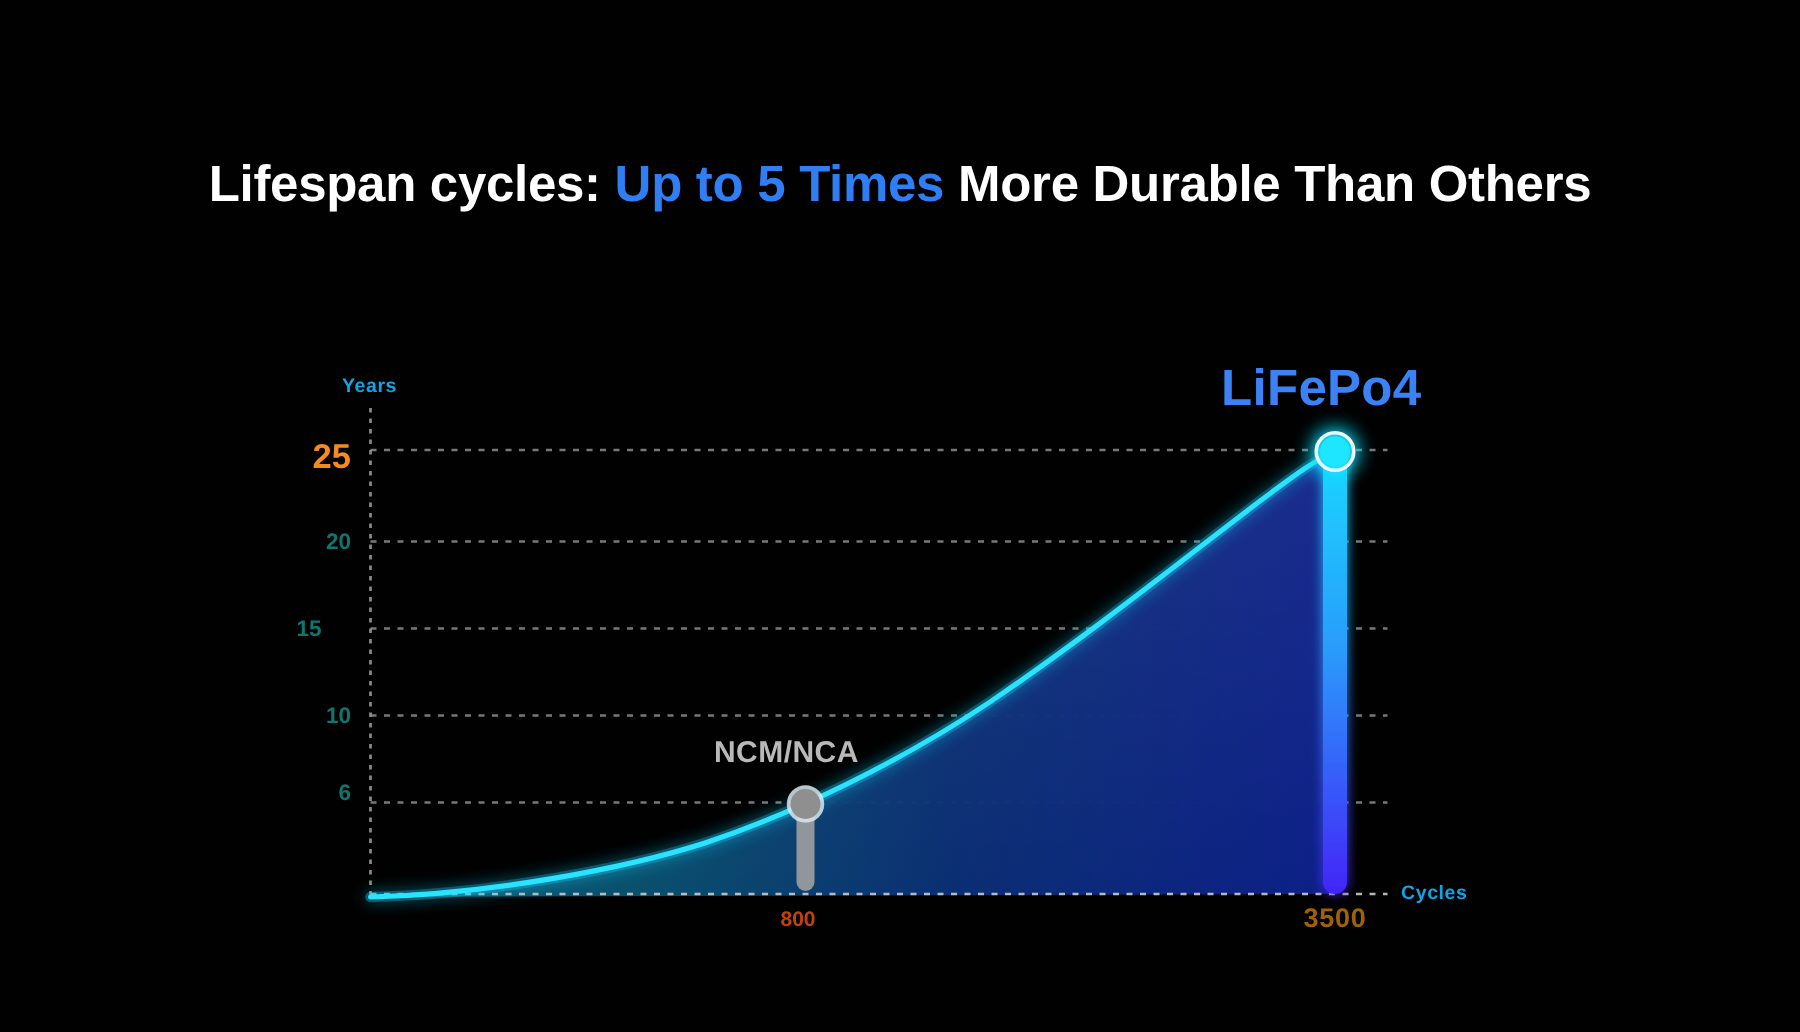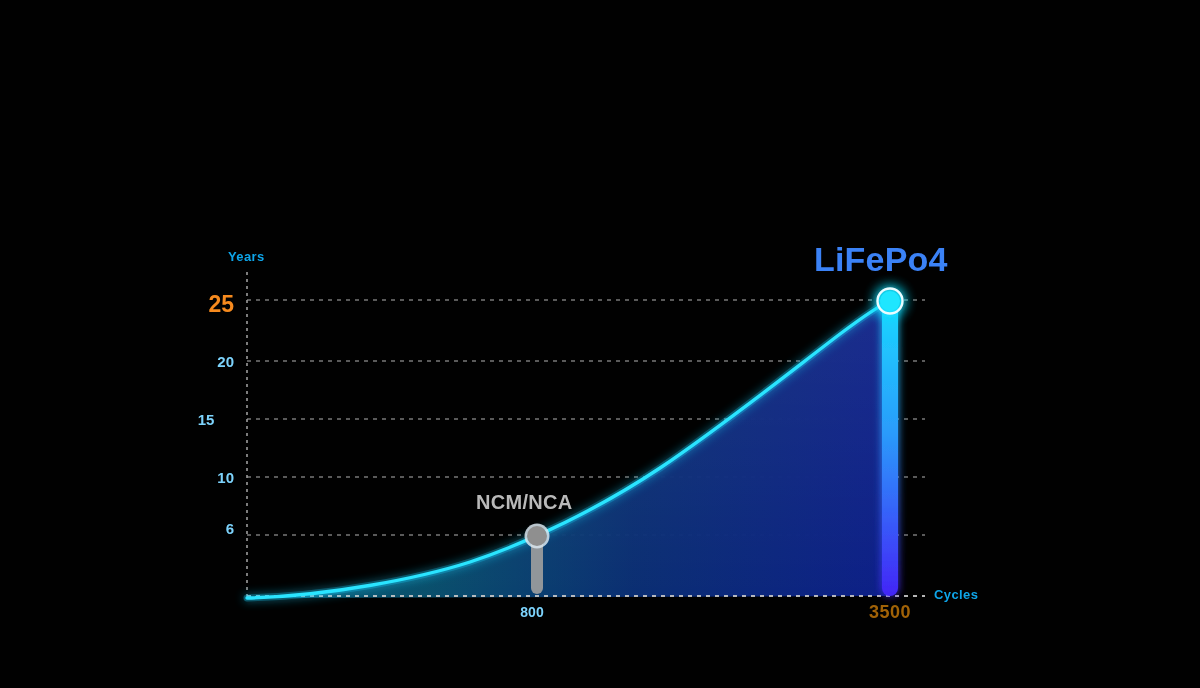--- a/index.html
+++ b/index.html
@@ -53,32 +53,32 @@
     font-size: 13px;
     font-weight: bold;
     letter-spacing: 0.4px;
     white-space: nowrap;
   }
   .ytick {
     position: absolute;
     text-align: right;
     font-size: 15px;
     font-weight: bold;
-    color: #7dd3fc;
+    color: #0f766e;
     white-space: nowrap;
   }
   .ytick.hi {
     color: #f68a1e;
     font-size: 23px;
   }
   .xtick {
     position: absolute;
     font-size: 14px;
     font-weight: bold;
-    color: #7dd3fc;
+    color: #c2410c;
     white-space: nowrap;
     text-align: center;
   }
   .xtick.hi {
     color: #a16207;
     font-size: 18px;
     letter-spacing: 0.5px;
   }
 
   .series-label {
@@ -95,20 +95,23 @@
     color: #3b82f6;
     font-size: 34px;
     letter-spacing: 0.2px;
   }
 </style>
 </head>
 <body>
 
 <div id="stage">
 
+  <div class="title">
+    <span>Lifespan cycles: </span><span class="accent">Up to 5 Times</span><span> More Durable Than Others</span>
+  </div>
 
   <svg id="chart" viewBox="0 0 1200 688">
     <defs>
       <linearGradient id="areaGrad" x1="0" y1="0" x2="1" y2="0">
         <stop offset="0%" stop-color="#0a5f79" stop-opacity="0.95"></stop>
         <stop offset="28%" stop-color="#0a5472" stop-opacity="0.95"></stop>
         <stop offset="60%" stop-color="#0b3076" stop-opacity="0.97"></stop>
         <stop offset="100%" stop-color="#0d1f88" stop-opacity="1"></stop>
       </linearGradient>
       <linearGradient id="areaGradV" x1="0" y1="0" x2="0" y2="1">

